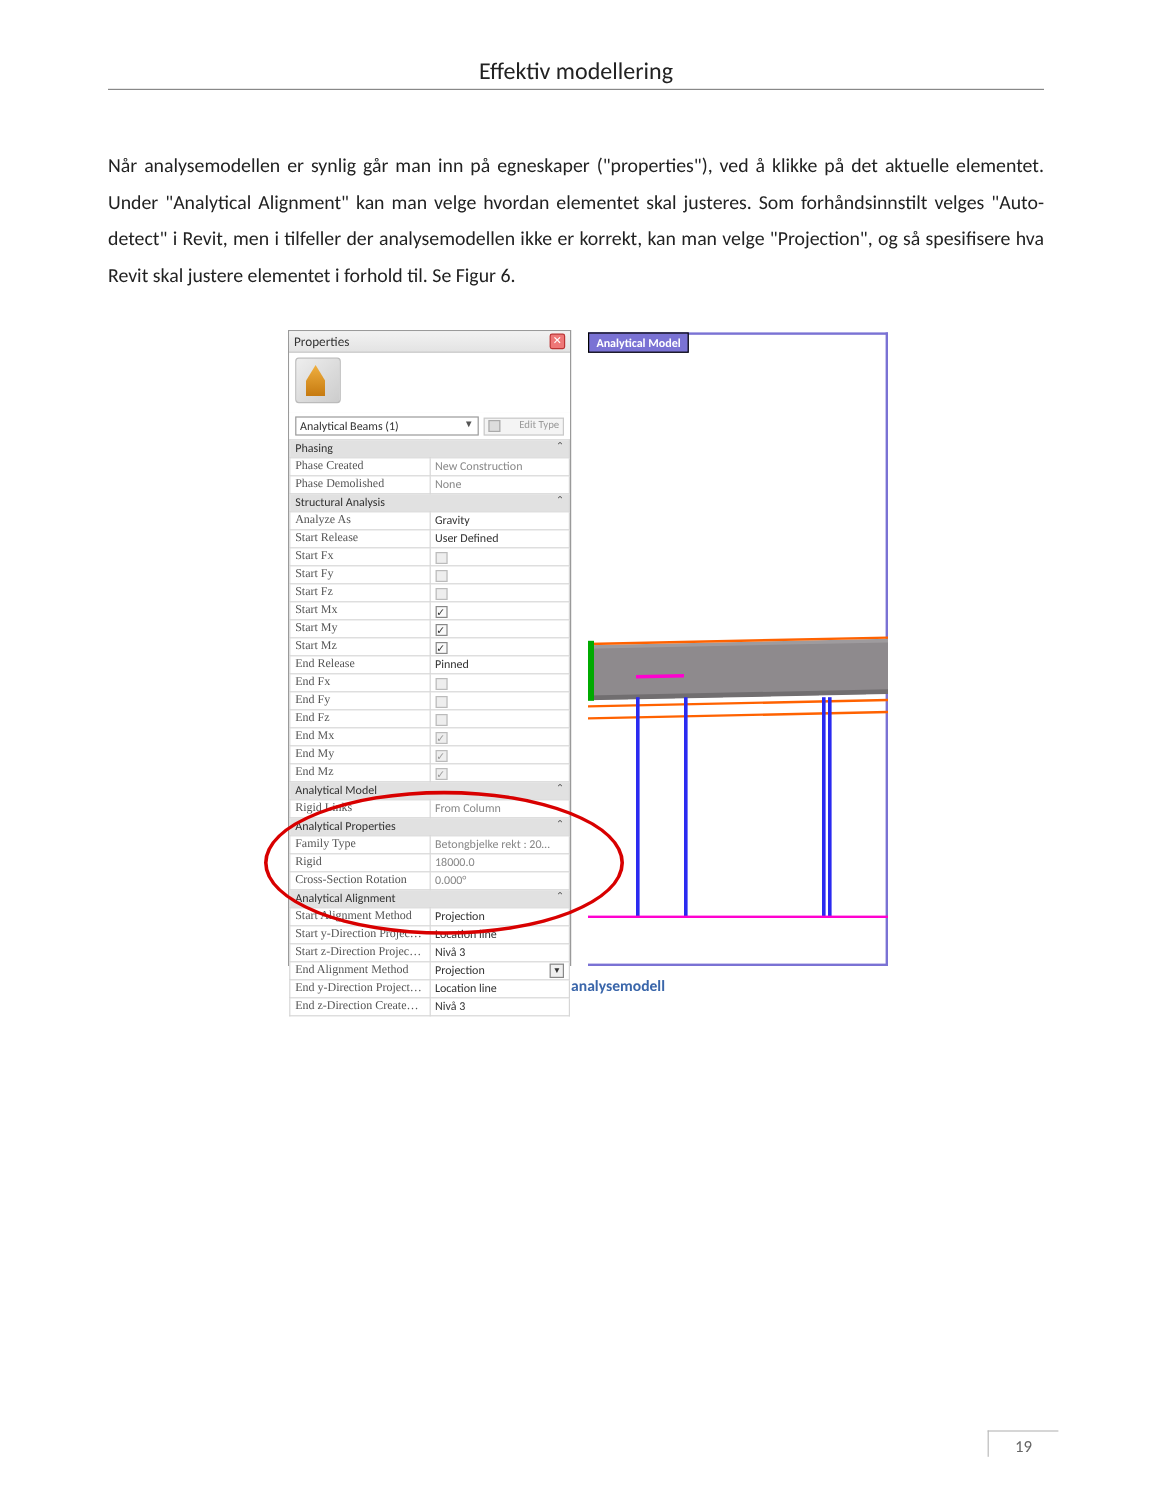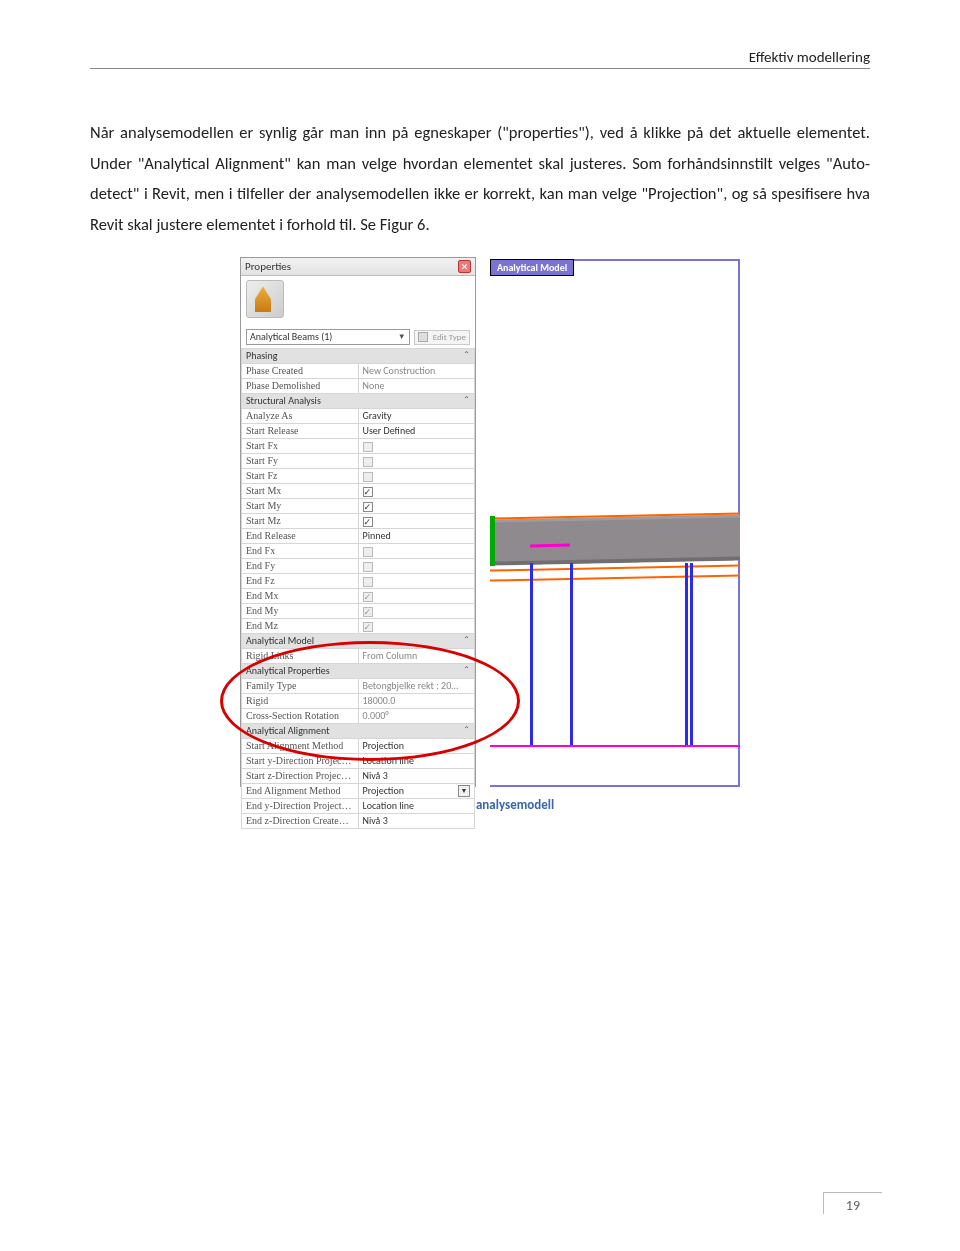--- a/index.html
+++ b/index.html
@@ -8,34 +8,34 @@
     background: #fff;
     width: 960px;
     height: 1251px;
     position: relative;
     color: #222;
   }
   .page {
     padding: 48px 90px 40px 90px;
   }
   .header-right {
-    text-align: right;
-    font-size: 15px;
+    text-align: center;
+    font-size: 20px;
     margin-bottom: 2px;
   }
   .header-rule {
     border: none;
     border-top: 1px solid #888;
     margin-bottom: 48px;
   }
   .body-text {
     font-size: 16.5px;
     line-height: 1.85;
     text-align: justify;
-    margin-bottom: 18px;
+    margin-bottom: 30px;
   }
   .figure-wrap {
     margin: 0 auto;
     width: 560px;
   }
   .fig-caption {
     color: #3a66aa;
     font-size: 13px;
     font-weight: bold;
     text-align: left;
@@ -141,21 +141,21 @@
   }
   .props .combo-select{
     flex:1; border:1px solid #9a9a9a; font-size:10px;
     padding:1px 3px; background:#fff;
     display:flex; justify-content:space-between; align-items:center;
   }
   .props .chev{ font-size:8px; color:#555;}
   .props .edit-type{
     font-size:9px;color:#9a9a9a; border:1px solid #c9c9c9;
     padding:1px 3px; background:#f4f4f4;
-    display:flex; gap:5px; align-items:center;
+    display:flex; gap:16px; align-items:center;
   }
   .props .edit-type .eicon{width:10px;height:10px;border:1px solid #aaa;background:#ddd;}
   .props table{
     width:100%; border-collapse:collapse; table-layout:fixed;
     background:#fff;
   }
   .props td{
     border:1px solid #d6d6d6; padding:1px 4px; height:15px;
     overflow:hidden; white-space:nowrap; text-overflow:ellipsis;
   }

